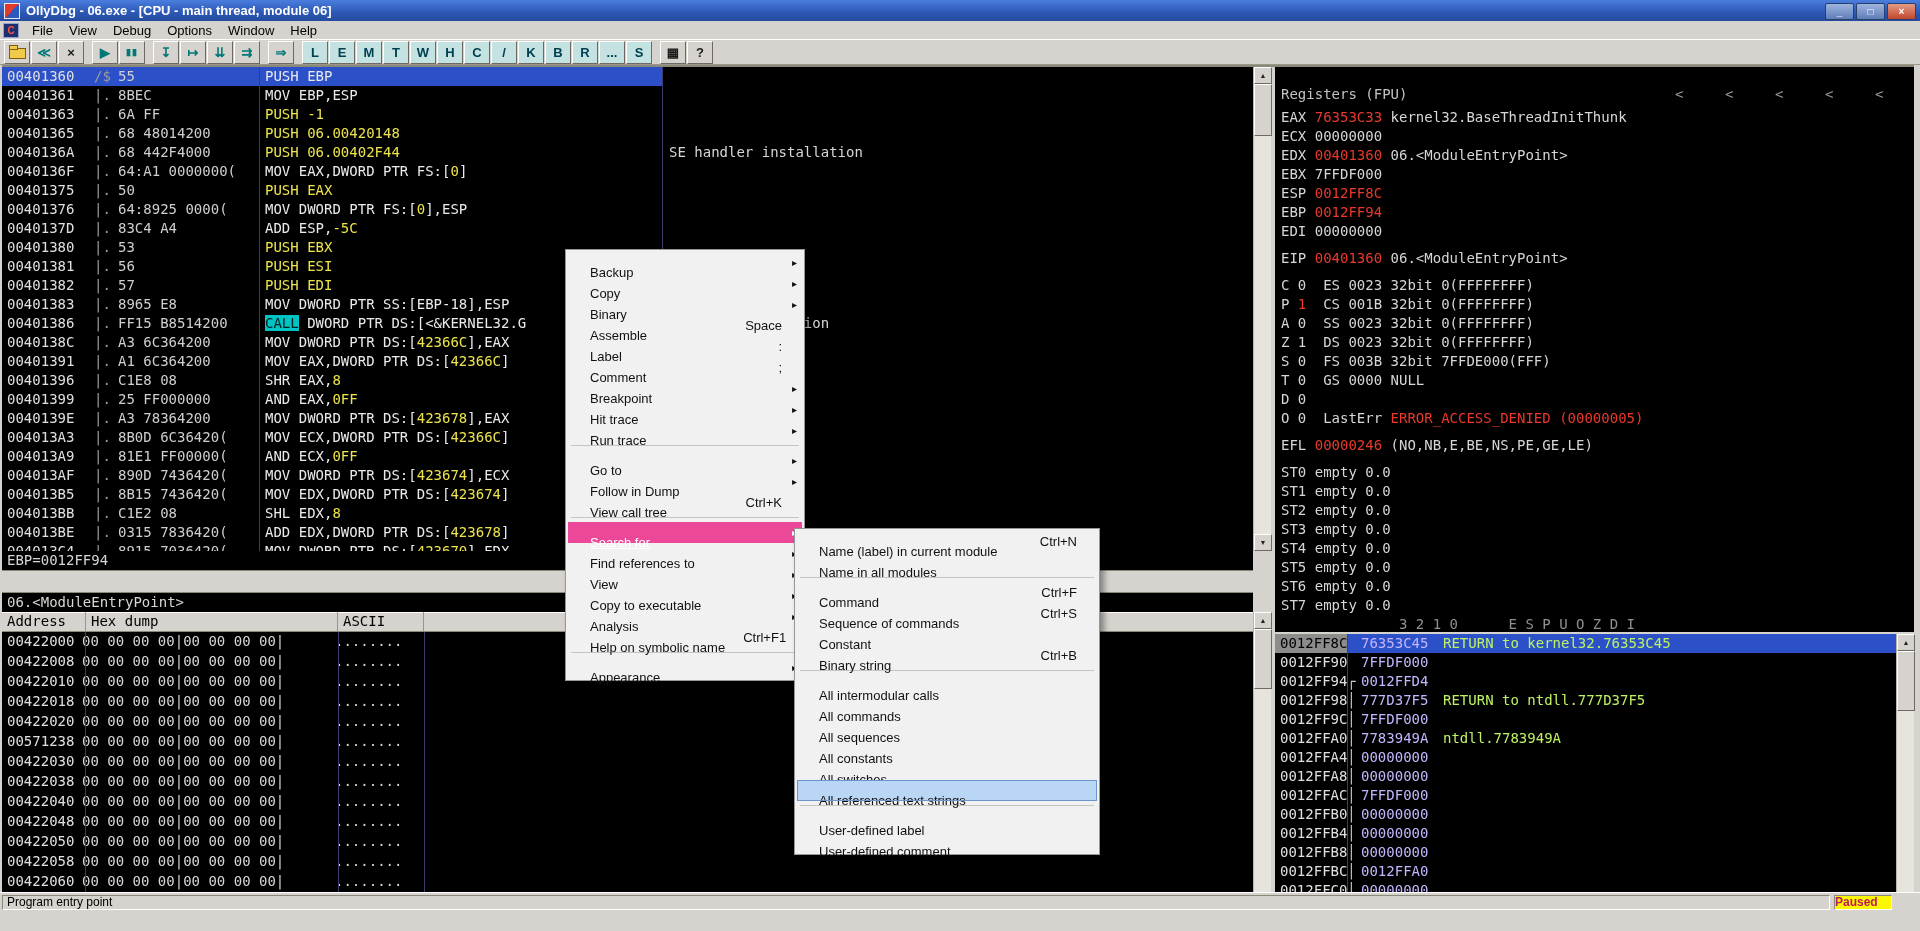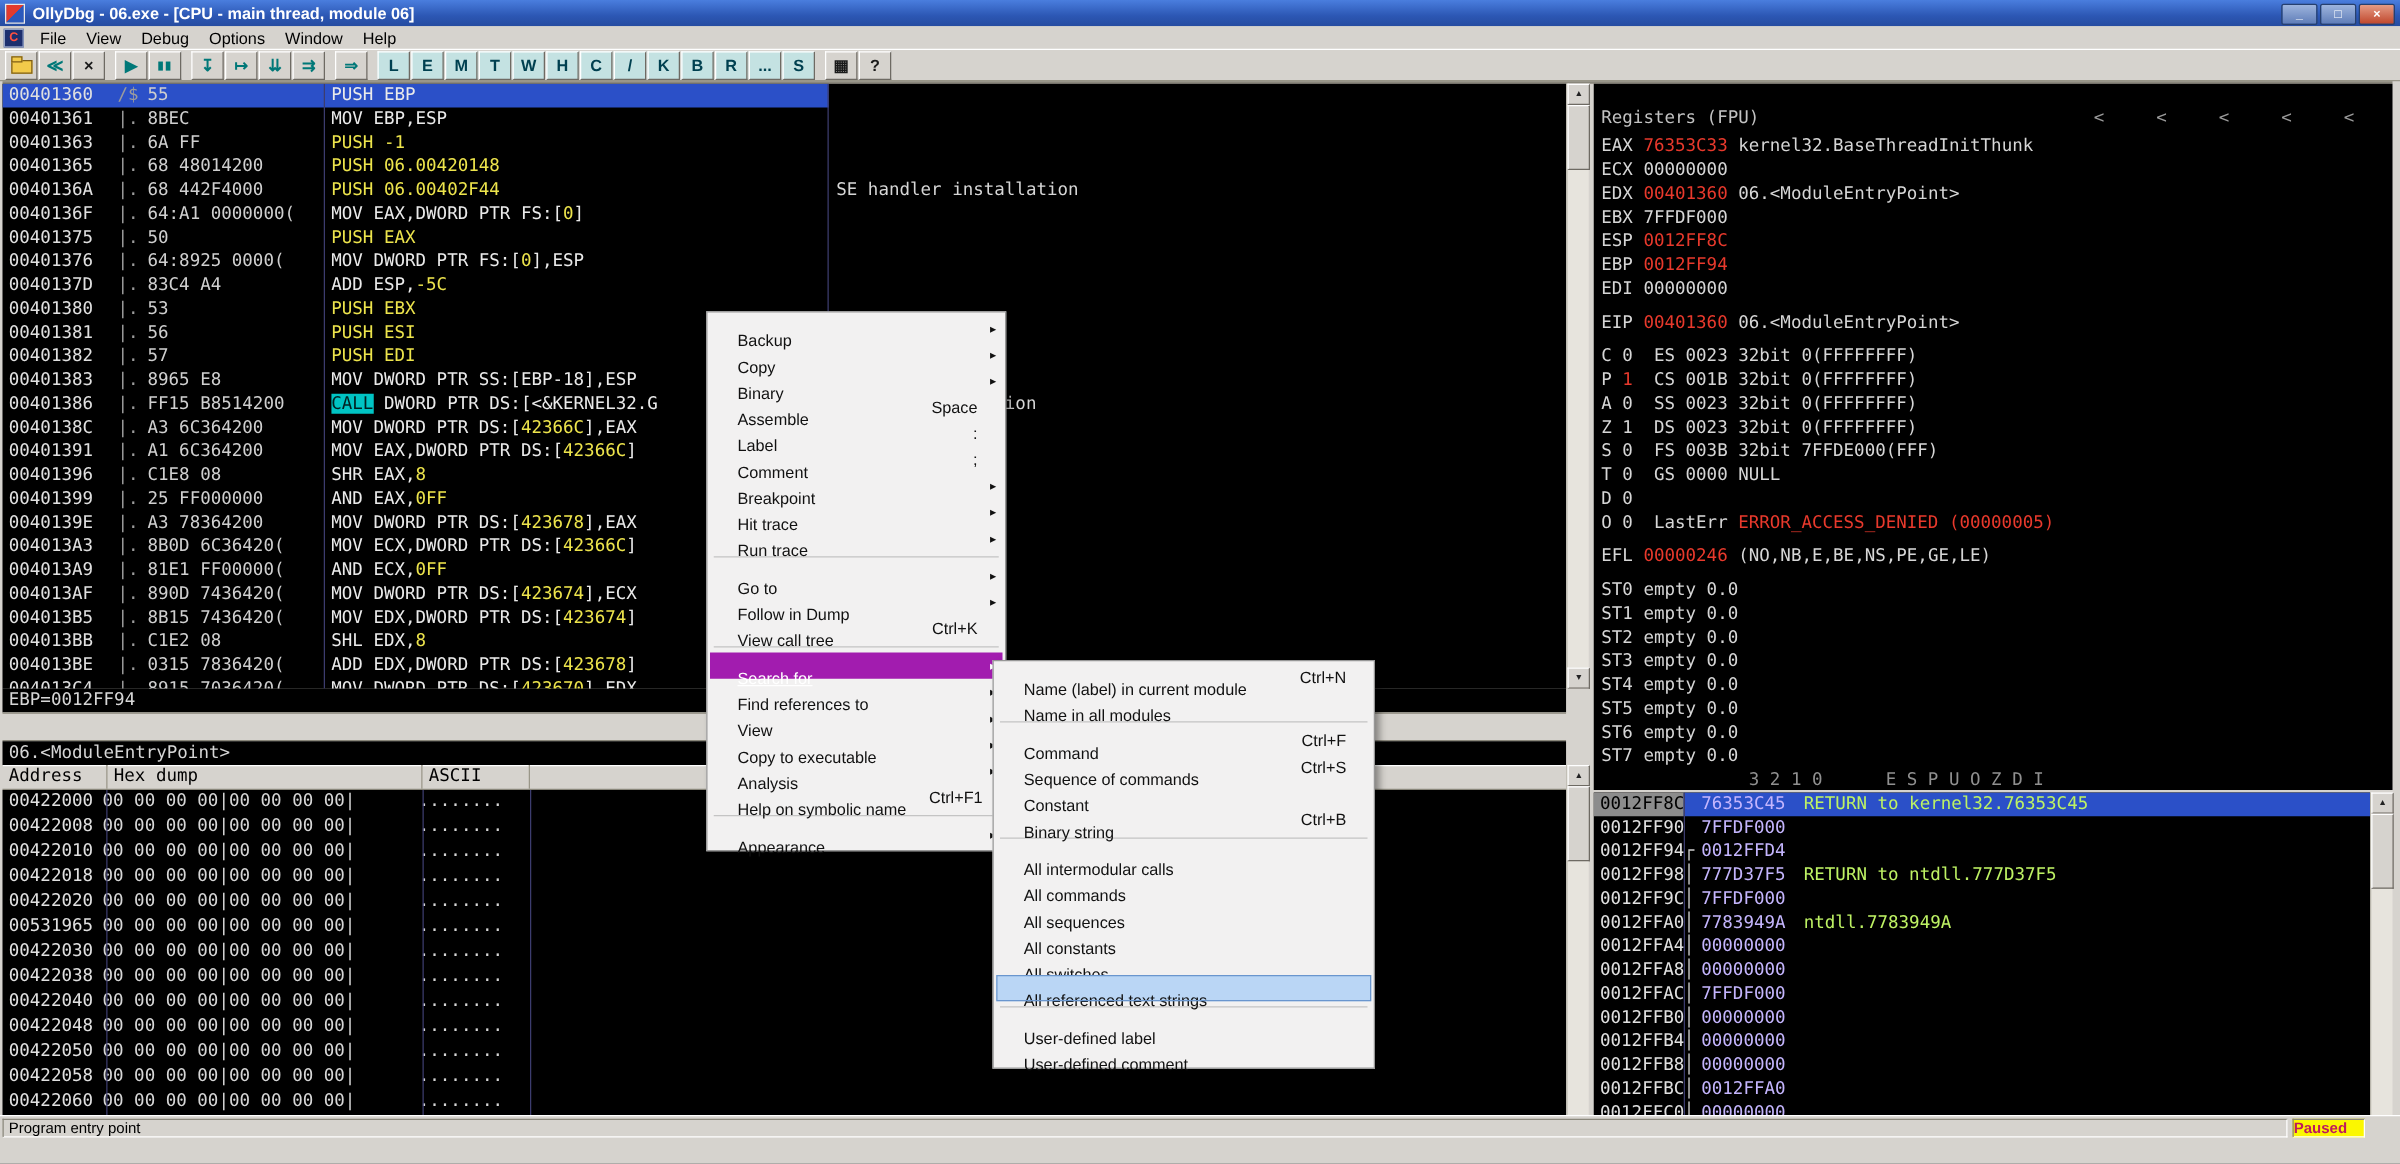--- a/index.html
+++ b/index.html
@@ -119,21 +119,21 @@
   #client-top{position:absolute;left:0;top:65px;width:1920px;height:2px;background:#8a877b;}
 
   
   .cmenu{position:absolute;background:#F2F1F1;border:1px solid #979797;
     box-shadow:4px 4px 6px rgba(0,0,0,.4);padding:2px;z-index:60;font-size:13px;color:#111;}
   .mi{height:21px;display:flex;align-items:center;padding-left:22px;padding-right:8px;
     position:relative;box-sizing:border-box;}
   .mi .lbl{flex:1;white-space:nowrap;padding-right:18px;margin-top:20px;}
   .mi .sc{margin-right:12px;white-space:nowrap;}
   .mi .arr{position:absolute;right:5px;font-size:10px;}
-  .mi.sel-dark{background:#a21caf;color:#fff;text-decoration:underline;}
+  .mi.sel-dark{background:#ec4899;color:#fff;text-decoration:underline;}
   .mi.sel-light{background:#BAD6F5;outline:1px solid #6A96CE;outline-offset:-1px;}
   .msep{height:1px;background:#C4C4C4;margin:4px 3px;}
 
   
   #statusbar{position:absolute;left:0;top:892px;width:1920px;height:20px;background:#D6D3CE;
     border-top:1px solid #ffffff;box-sizing:border-box;}
   #status-field{position:absolute;left:2px;top:2px;width:1828px;height:15px;
     border:1px solid;border-color:#8a877b #ffffff #ffffff #8a877b;box-sizing:border-box;
     font-size:12px;padding:0 4px;color:#000;line-height:13px;}
   #status-state{position:absolute;left:1834px;top:2px;width:58px;height:15px;background:#FBF700;
@@ -534,21 +534,21 @@
         <span class="m-addr mono">00422018</span>
         <span class="m-hex mono">00 00 00 00|00 00 00 00|</span>
         <span class="m-ascii mono">........</span>
       </div>
       <div class="mrow">
         <span class="m-addr mono">00422020</span>
         <span class="m-hex mono">00 00 00 00|00 00 00 00|</span>
         <span class="m-ascii mono">........</span>
       </div>
       <div class="mrow">
-        <span class="m-addr mono">00531965</span>
+        <span class="m-addr mono">00571238</span>
         <span class="m-hex mono">00 00 00 00|00 00 00 00|</span>
         <span class="m-ascii mono">........</span>
       </div>
       <div class="mrow">
         <span class="m-addr mono">00422030</span>
         <span class="m-hex mono">00 00 00 00|00 00 00 00|</span>
         <span class="m-ascii mono">........</span>
       </div>
       <div class="mrow">
         <span class="m-addr mono">00422038</span>

